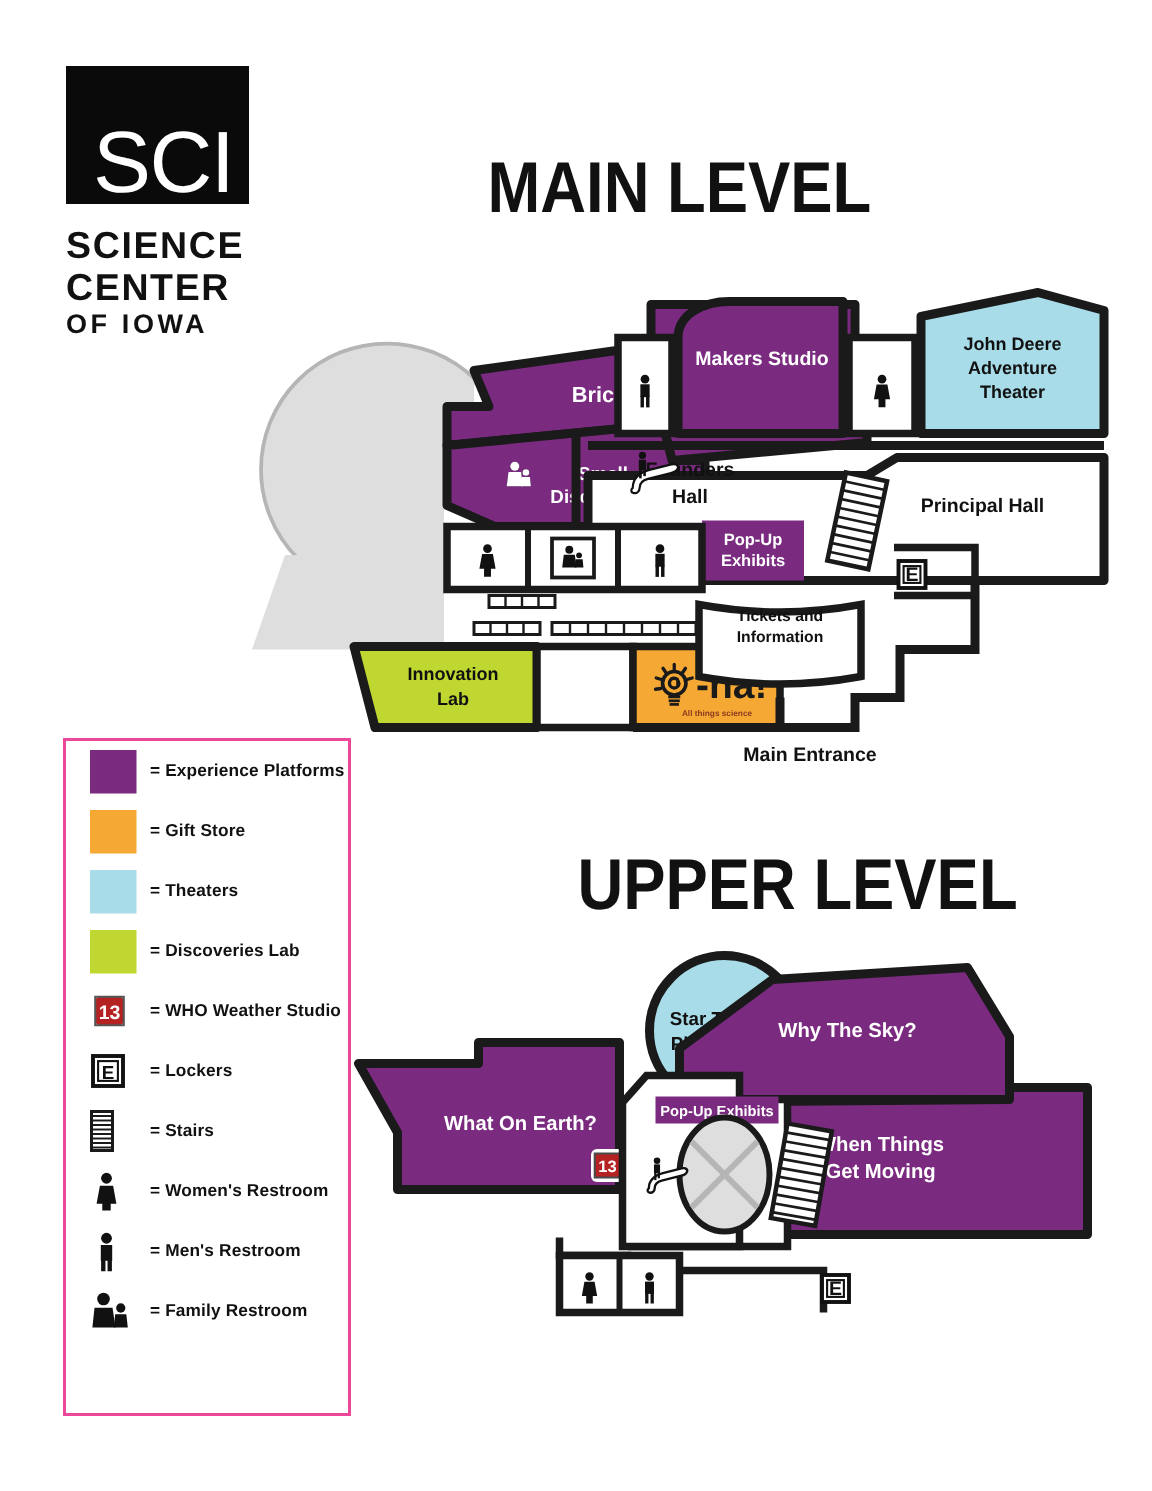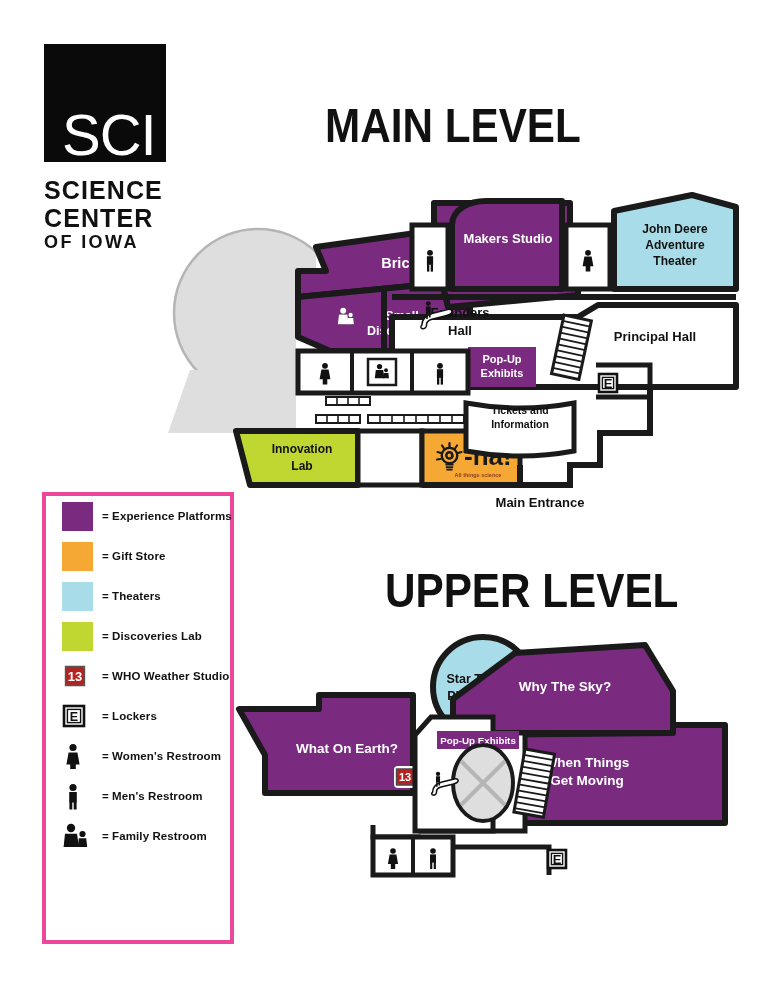--- a/index.html
+++ b/index.html
@@ -18,21 +18,21 @@
 
   
   #logo-block {
     position: absolute;
     left: 44px;
     top: 44px;
     width: 132px;
   }
   #logo-mark {
     width: 122px;
-    height: 118px;
+    height: 92px;
     background: #0a0a0a;
     position: relative;
   }
   #logo-mark-text {
     position: absolute;
     left: 18px;
     bottom: -2px;
     color: #ffffff;
     font-size: 58px;
     font-weight: 400;
@@ -86,21 +86,21 @@
     height: 265px;
   }
 
   
   #legend {
     position: absolute;
     left: 42px;
     top: 492px;
     width: 192px;
     height: 452px;
-    border: 4px solid #ec4899;
+    border: 2px solid #ec4899;
     background: #ffffff;
     box-sizing: border-box;
   }
   .legend-row {
     display: flex;
     align-items: center;
     height: 40px;
     padding-left: 16px;
   }
   .legend-icon {
@@ -459,20 +459,38 @@
     <span class="legend-icon">
       <svg width="24" height="24" viewBox="0 0 24 24">
         <rect x="2" y="2" width="20" height="20" fill="#ffffff" stroke="#111111" stroke-width="2.6"></rect>
         <rect x="5.4" y="5.4" width="13.2" height="13.2" fill="#ffffff" stroke="#111111" stroke-width="1.4"></rect>
         <text x="12" y="17" font-family="'Liberation Sans',sans-serif" font-size="12.5" font-weight="bold" text-anchor="middle" fill="#111111">E</text>
       </svg>
     </span>
     <span class="legend-label">= Lockers</span>
   </div>
 
+  <div class="legend-row">
+    <span class="legend-icon">
+      <svg width="16" height="28" viewBox="0 0 16 28">
+        <rect x="1" y="1" width="14" height="26" fill="#ffffff" stroke="#1a1a1a" stroke-width="2"></rect>
+        <g stroke="#1a1a1a" stroke-width="1.3">
+          <line x1="1" y1="4" x2="15" y2="4"></line>
+          <line x1="1" y1="7" x2="15" y2="7"></line>
+          <line x1="1" y1="10" x2="15" y2="10"></line>
+          <line x1="1" y1="13" x2="15" y2="13"></line>
+          <line x1="1" y1="16" x2="15" y2="16"></line>
+          <line x1="1" y1="19" x2="15" y2="19"></line>
+          <line x1="1" y1="22" x2="15" y2="22"></line>
+          <line x1="1" y1="25" x2="15" y2="25"></line>
+        </g>
+      </svg>
+    </span>
+    <span class="legend-label">= Stairs</span>
+  </div>
 
 
 
   <div class="legend-row">
     <span class="legend-icon">
       <svg width="22" height="28" viewBox="0 0 22 28">
         <circle cx="11" cy="5.5" r="3.6" fill="#111"></circle>
         <path d="M6.6 10.5 L15.4 10.5 L17.6 22.5 L13.8 22.5 L13.8 27 L8.2 27 L8.2 22.5 L4.4 22.5 Z" fill="#111"></path>
       </svg>
     </span>

